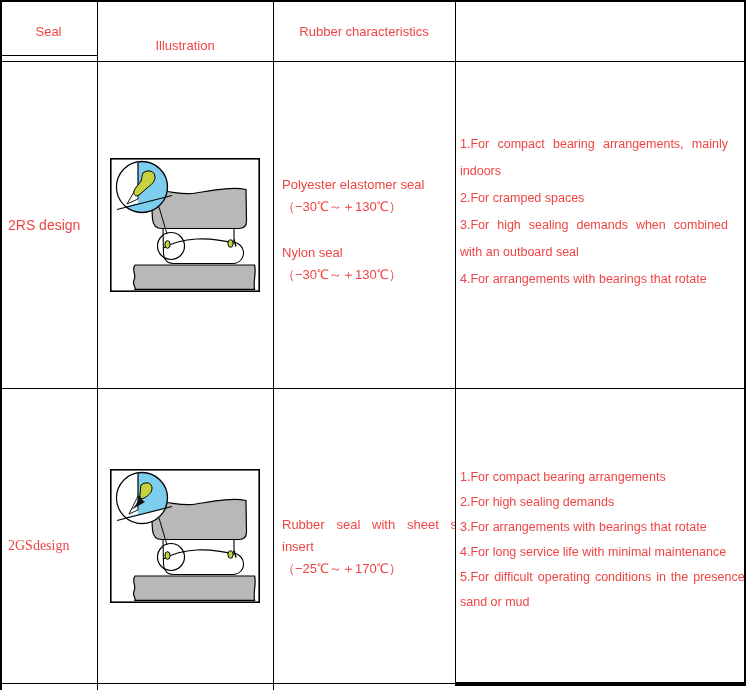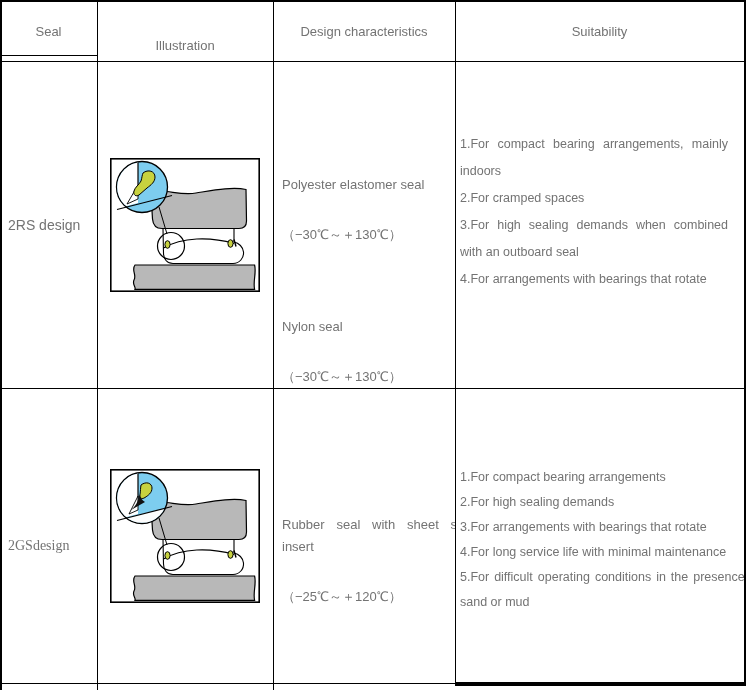--- a/index.html
+++ b/index.html
@@ -1,50 +1,49 @@
 <!DOCTYPE html>
 <html><head>
 <meta charset="utf-8">
 <style>
   html,body{margin:0;padding:0;background:#fff;}
   *{box-sizing:border-box;}
   .page{
     position:relative;width:746px;height:690px;background:#ffffff;
-    font-family:"Liberation Sans", sans-serif;color:#737373;overflow:hidden;
+    font-family:"Liberation Sans", sans-serif;color:#ef4444;overflow:hidden;
   }
   
   .line{position:absolute;background:#000;}
   
   .cell{position:absolute;display:flex;}
   .hdr{align-items:center;justify-content:center;font-size:13px;}
   .seal-cell{align-items:center;padding-left:8px;font-size:14px;}
   .illu-cell{align-items:center;justify-content:center;}
-  .dc-cell{flex-direction:column;overflow:hidden;padding-left:9px;font-size:13px;line-height:22px;gap:28px;}
+  .dc-cell{flex-direction:column;overflow:hidden;padding-left:9px;font-size:13px;line-height:22px;}
   .dc-name-wide{width:196px;text-align:justify;}
   .dc-gap{height:24px;}
   .suit-cell{flex-direction:column;padding-left:5px;padding-right:16px;font-size:12.5px;}
   .suit-item{text-align:justify;margin:0;}
   .r1 .suit-item{line-height:27px;}
   .r2 .suit-item{line-height:25px;}
   
   .illu-svg{display:block;}
   .fill-metal{fill:#b8b8b8;stroke:#000;stroke-width:1.2;}
   .fill-seal{fill:#7dcdef;}
   .fill-lip{fill:#c8d23f;stroke:#000;stroke-width:1;}
   .ln{stroke:#000;fill:none;}
 </style>
 </head>
 <body>
 
 <div class="page">
 
   <div class="cell hdr" style="left:0;top:2px;width:97px;height:58px;">Seal</div>
   <div class="cell hdr" style="left:97px;top:16px;width:176px;height:58px;">Illustration</div>
-  <div class="cell hdr" style="left:273px;top:2px;width:182px;height:58px;">Design characteristics</div>
-  <div class="cell hdr" style="left:455px;top:2px;width:289px;height:58px;">Suitability</div>
+  <div class="cell hdr" style="left:273px;top:2px;width:182px;height:58px;">Rubber characteristics</div>
 
   <div class="cell seal-cell" style="left:0;top:62px;width:97px;height:326px;">2RS design</div>
 
   <div class="cell illu-cell r1" style="left:97px;top:62px;width:176px;height:326px;">
 
     <svg class="illu-svg" width="150" height="134" viewBox="0 0 150 134">
       <rect x="0.8" y="0.8" width="148.4" height="132.4" fill="#fff" stroke="#000" stroke-width="1.6"></rect>
 
       <path class="fill-metal" d="M25,107 C21,112 27,117 24,122 C22,126 26,129 25,131.3 L144.6,131.3 C142.8,123 146.6,115 144.6,107 Z"></path>
 
@@ -116,21 +115,21 @@
         <line x1="7" y1="51.5" x2="62" y2="37.5" class="ln" stroke-width="1.2"></line>
         <path d="M28,27 L28,41 L19,45 Z" fill="#fff" stroke="#000" stroke-width="0.9"></path>
         <path d="M29,25 C28.5,33 25.5,37 21,41 L35,33 C32,31 30,28.5 29,25 Z" fill="#111"></path>
         <path class="fill-lip" d="M31,16 C36,12 42,14 42,19 C42,24 38,26.5 35,28.5 C32,30.5 29.5,29.5 30,25.5 C30.5,22 30.5,18.5 31,16 Z"></path>
       </g>
     </svg>
   </div>
 
   <div class="cell dc-cell r2" style="left:273px;top:389px;width:182px;height:294px;padding-top:125px;">
     <div class="dc-name-wide">Rubber seal with sheet steel insert</div>
-    <div>（−25℃～＋120℃）</div>
+    <div>（−25℃～＋170℃）</div>
   </div>
 
   <div class="cell suit-cell r2" style="left:455px;top:389px;width:321px;height:294px;padding-top:76px;">
     <p class="suit-item">1.For compact bearing arrangements</p>
     <p class="suit-item">2.For high sealing demands</p>
     <p class="suit-item">3.For arrangements with bearings that rotate</p>
     <p class="suit-item">4.For long service life with minimal maintenance</p>
     <p class="suit-item">5.For difficult operating conditions in the presence of sand or mud</p>
   </div>
 

